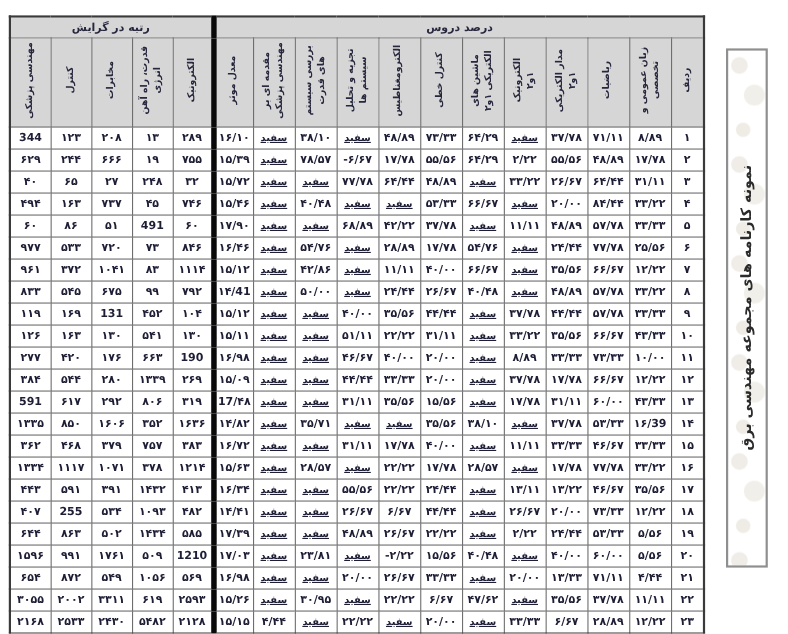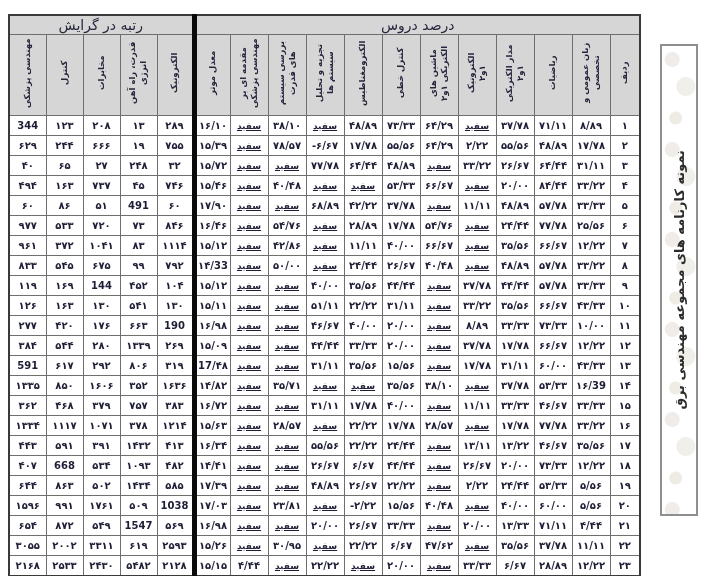--- a/index.html
+++ b/index.html
@@ -14,21 +14,21 @@
     border-collapse:collapse;table-layout:fixed;direction:rtl;
     border:2px solid #3a3a3a;
   }
   th,td{
     border:1px solid #6e6e6e;
     padding:0;margin:0;overflow:hidden;
     text-align:center;vertical-align:middle;
   }
   th.group{
     height:18px;background:#d6d6d6;
-    font-size:14px;font-weight:400;color:#26263d;
+    font-size:10px;font-weight:700;color:#26263d;
   }
   th.colhead{
     height:80px;background:#d6d6d6;color:#26263d;
   }
   .vlabel{
     writing-mode:vertical-rl;
     transform:rotate(180deg);
     white-space:pre-line;
     font-size:8.5px;font-weight:700;line-height:1.35;
     margin:0 auto;height:76px;
@@ -257,21 +257,21 @@
           <td>۳۳/۲۲</td>
           <td>۵۷/۷۸</td>
           <td>۴۸/۸۹</td>
           <td class="blank">سفید</td>
           <td>۴۰/۴۸</td>
           <td>۲۶/۶۷</td>
           <td>۲۴/۴۴</td>
           <td class="blank">سفید</td>
           <td>۵۰/۰۰</td>
           <td class="blank">سفید</td>
-          <td class="dl">۱۴/33</td>
+          <td class="dl">۱۴/41</td>
           <td>۷۹۲</td>
           <td>۹۹</td>
           <td>۶۷۵</td>
           <td>۵۴۵</td>
           <td>۸۳۳</td>
         </tr>
         <tr>
           <td>۹</td>
           <td>۳۳/۳۳</td>
           <td>۵۷/۷۸</td>
@@ -279,21 +279,21 @@
           <td>۳۷/۷۸</td>
           <td class="blank">سفید</td>
           <td>۴۴/۴۴</td>
           <td>۳۵/۵۶</td>
           <td>۴۰/۰۰</td>
           <td class="blank">سفید</td>
           <td class="blank">سفید</td>
           <td class="dl">۱۵/۱۲</td>
           <td>۱۰۴</td>
           <td>۴۵۲</td>
-          <td>144</td>
+          <td>131</td>
           <td>۱۶۹</td>
           <td>۱۱۹</td>
         </tr>
         <tr>
           <td>۱۰</td>
           <td>۴۳/۳۳</td>
           <td>۶۶/۶۷</td>
           <td>۳۵/۵۶</td>
           <td>۳۳/۲۲</td>
           <td class="blank">سفید</td>
@@ -451,21 +451,21 @@
           <td class="blank">سفید</td>
           <td>۴۴/۴۴</td>
           <td>۶/۶۷</td>
           <td>۲۶/۶۷</td>
           <td class="blank">سفید</td>
           <td class="blank">سفید</td>
           <td class="dl">۱۴/۴۱</td>
           <td>۴۸۲</td>
           <td>۱۰۹۳</td>
           <td>۵۳۴</td>
-          <td>668</td>
+          <td>255</td>
           <td>۴۰۷</td>
         </tr>
         <tr>
           <td>۱۹</td>
           <td>۵/۵۶</td>
           <td>۵۳/۳۳</td>
           <td>۲۴/۴۴</td>
           <td>۲/۲۲</td>
           <td class="blank">سفید</td>
           <td>۲۲/۲۲</td>
@@ -486,41 +486,41 @@
           <td>۶۰/۰۰</td>
           <td>۴۰/۰۰</td>
           <td class="blank">سفید</td>
           <td>۴۰/۴۸</td>
           <td>۱۵/۵۶</td>
           <td>-۲/۲۲</td>
           <td class="blank">سفید</td>
           <td>۲۳/۸۱</td>
           <td class="blank">سفید</td>
           <td class="dl">۱۷/۰۳</td>
-          <td>1038</td>
+          <td>1210</td>
           <td>۵۰۹</td>
           <td>۱۷۶۱</td>
           <td>۹۹۱</td>
           <td>۱۵۹۶</td>
         </tr>
         <tr>
           <td>۲۱</td>
           <td>۴/۴۴</td>
           <td>۷۱/۱۱</td>
           <td>۱۳/۳۳</td>
           <td>۲۰/۰۰</td>
           <td class="blank">سفید</td>
           <td>۳۳/۳۳</td>
           <td>۲۶/۶۷</td>
           <td>۲۰/۰۰</td>
           <td class="blank">سفید</td>
           <td class="blank">سفید</td>
           <td class="dl">۱۶/۹۸</td>
           <td>۵۶۹</td>
-          <td>1547</td>
+          <td>۱۰۵۶</td>
           <td>۵۴۹</td>
           <td>۸۷۲</td>
           <td>۶۵۴</td>
         </tr>
         <tr>
           <td>۲۲</td>
           <td>۱۱/۱۱</td>
           <td>۳۷/۷۸</td>
           <td>۳۵/۵۶</td>
           <td class="blank">سفید</td>

